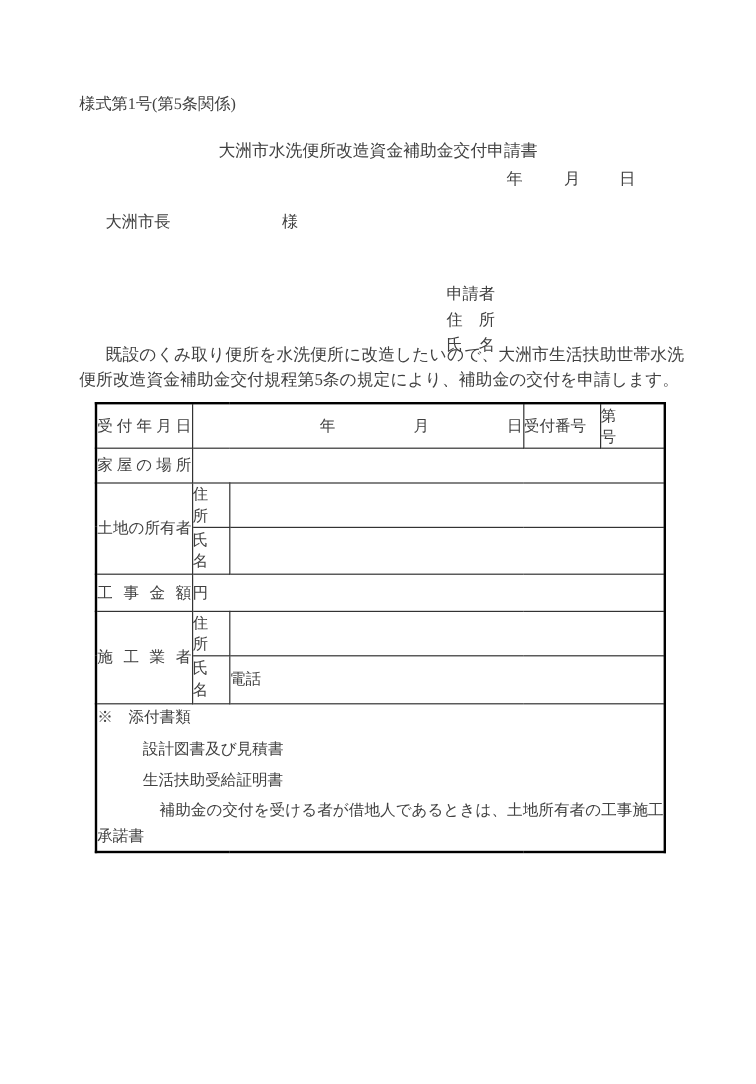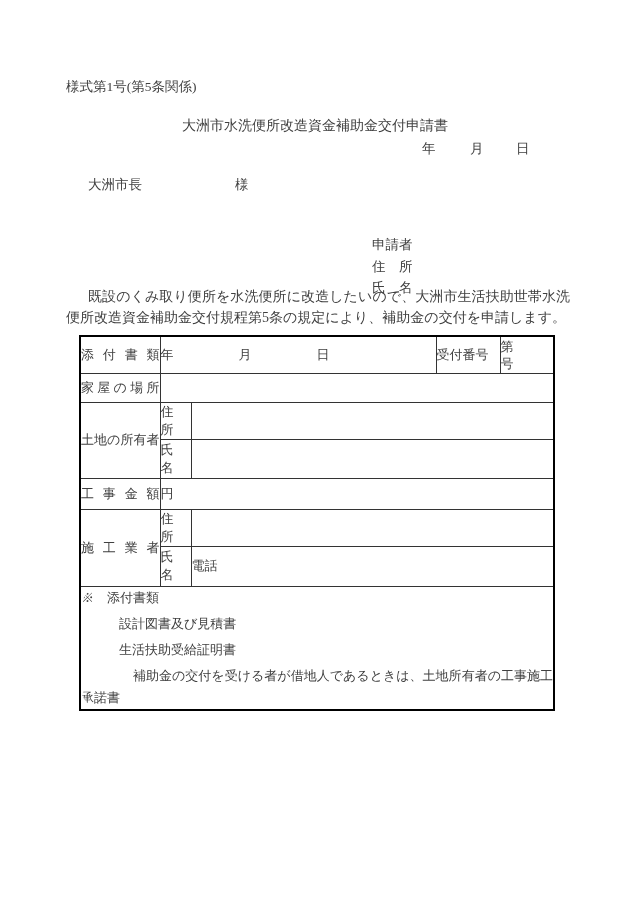--- a/index.html
+++ b/index.html
@@ -43,27 +43,27 @@
     font-size:13px;
     vertical-align:middle;
     overflow:hidden;
     padding:0;
   }
   td.lab   { padding:0 7px; text-align:justify; text-align-last:justify; }
   td.lab2  { padding:0 7px; text-align:justify; text-align-last:center; line-height:20px; }
   td.sub   { padding:0 0 0 7px; line-height:18px; white-space:pre-line; }
   td.rcpt  { padding:2px 7px 0; text-align:justify; text-align-last:left; line-height:17px; vertical-align:top;margin-left:44px; }
   td.docno { padding:2px 7px 0; line-height:17px; white-space:pre-line; vertical-align:top; }
-  td.dateval { padding-left:64px; white-space:pre; font-size:13.5px; }
+  td.dateval { padding-left:64px; white-space:pre; font-size:13.5px;text-align:right; }
   td.yen   { padding-left:255px; }
   td.tel   { padding-left:236px;margin-top:36px; }
-  td.attach { vertical-align:top; padding:5px 4px 0 2px;border-radius:22px; }
+  td.attach { vertical-align:top; padding:5px 4px 0 2px; }
   .attach p { margin:0 0 4px; line-height:22px; font-size:13px; }
   .attach p.item { margin-left:38px; }
-  .attach p.note { margin:0; text-indent:52px; text-align:justify; }
+  .attach p.note { margin:0; text-indent:52px; text-align:justify;font-family:Liberation Mono, monospace; }
 </style>
 </head>
 <body>
 
 <div class="page">
 
   <div class="abs" id="form-number">様式第1号(第5条関係)</div>
 
   <div class="abs" id="title">大洲市水洗便所改造資金補助金交付申請書</div>
 
@@ -85,21 +85,21 @@
   <table id="main-table">
     <colgroup>
       <col style="width:80px">
         <col style="width:31px">
         <col style="width:245px">
         <col style="width:64px">
         <col style="width:54px">
     </colgroup>
     <tbody>
       <tr style="height:37px">
-        <td class="lab">添付書類</td>
+        <td class="lab">受付年月日</td>
         <td class="dateval" colspan="2">年　　　　　月　　　　　日</td>
         <td class="rcpt">受付番号</td>
         <td class="docno">第
 号</td>
       </tr>
       <tr style="height:29px">
         <td class="lab">家屋の場所</td>
         <td colspan="4"></td>
       </tr>
       <tr style="height:36px">

